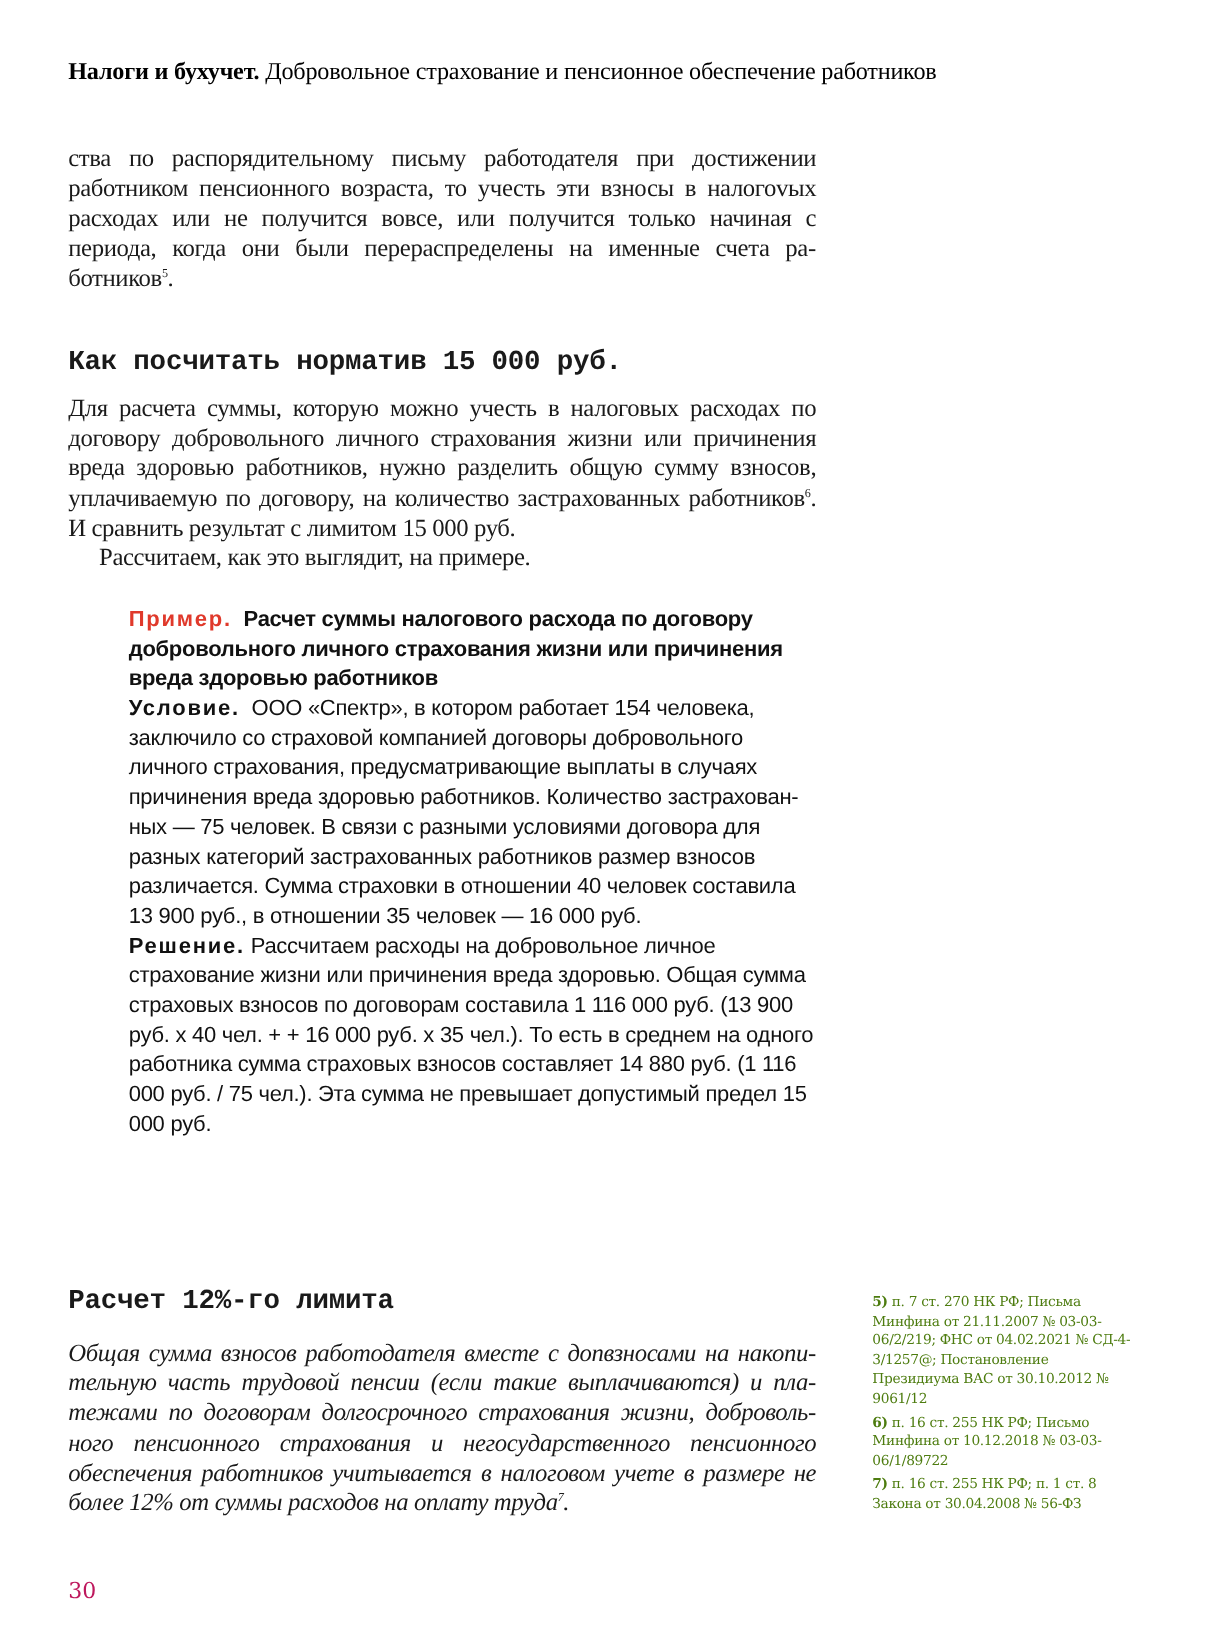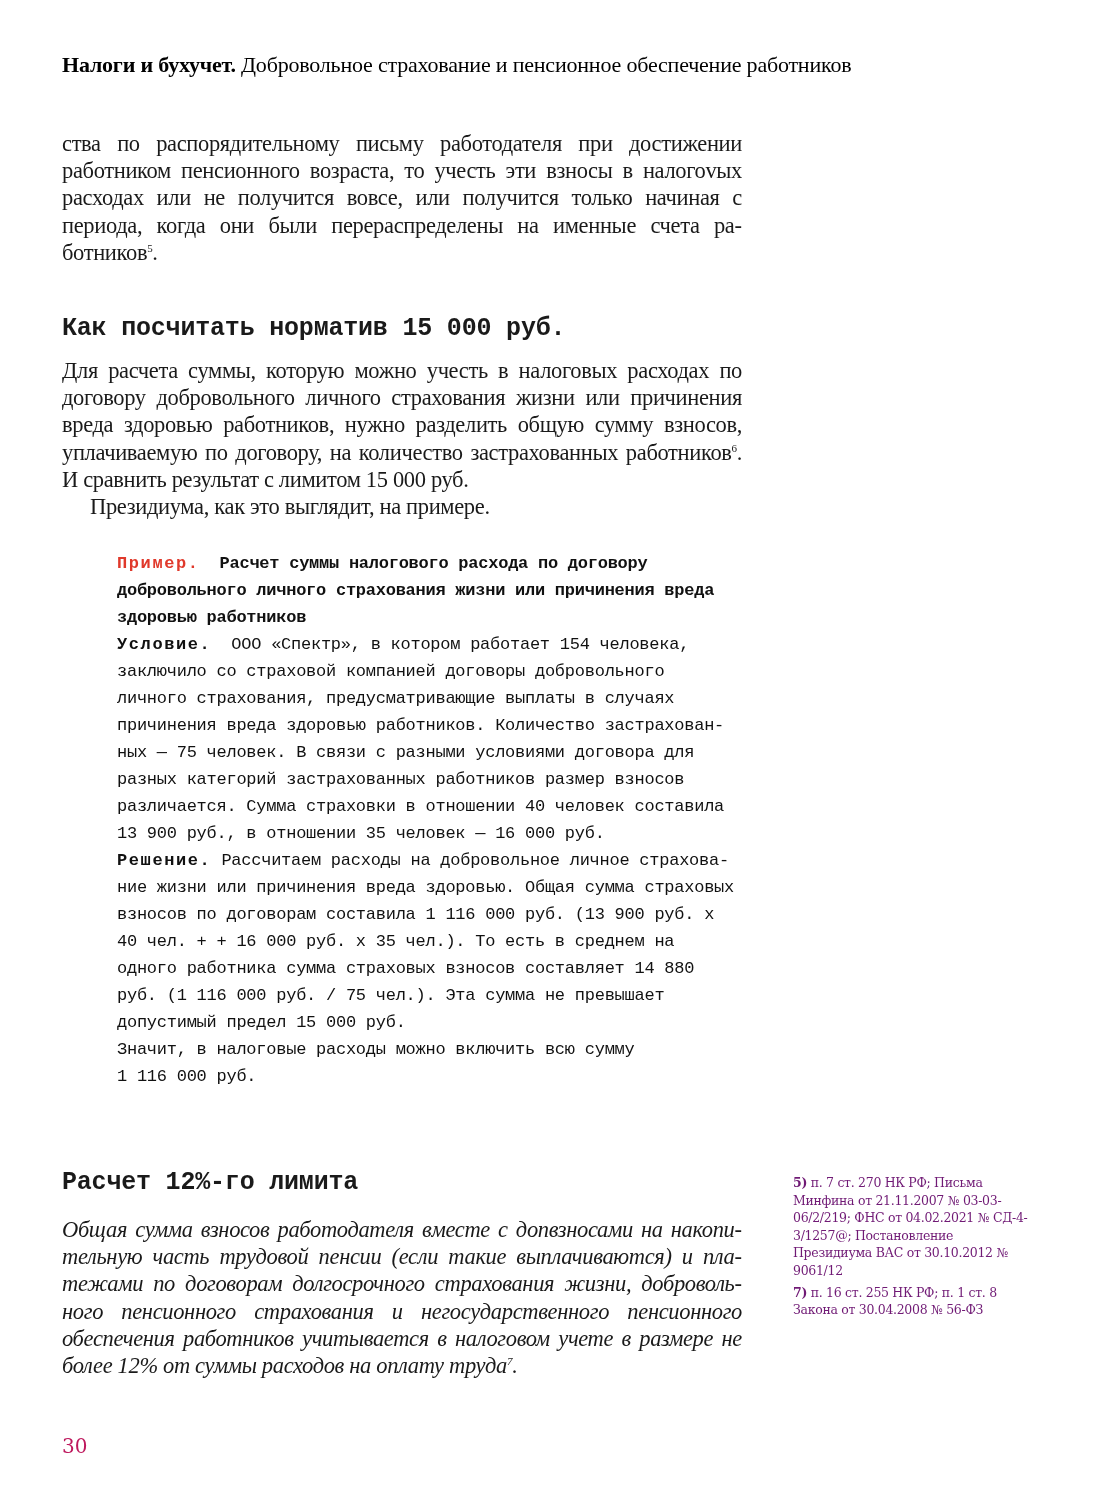--- a/index.html
+++ b/index.html
@@ -5,64 +5,64 @@
   html, body { margin: 0; padding: 0; background: #ffffff; }
   body { width: 1104px; height: 1500px; position: relative; overflow: hidden; color: #1a1a1a; }
   .running-head { position: absolute; left: 62px; top: 52px; font-family: "Liberation Serif", serif; font-size: 22px; color: #000000; white-space: nowrap; letter-spacing: -0.2px; }
   .running-head .rh-bold { font-weight: bold; }
   .main { position: absolute; left: 62px; top: 130px; width: 680px; font-family: "Liberation Serif", serif; }
   .para { font-size: 22.5px; line-height: 27.2px; margin: 0; text-align: justify; hyphens: manual; letter-spacing: -0.35px; }
   .para.indent { text-indent: 28px; }
   sup { font-size: 11px; vertical-align: super; line-height: 0; }
   h2 { font-family: Liberation Mono, monospace; font-weight: bold; font-size: 25px; margin: 0; letter-spacing: -0.2px; }
   .h-sec1 { margin-top: 48px; margin-bottom: 14px; }
-  .example { margin-left: 55px; margin-top: 30px; width: 625px; font-family: Liberation Mono, monospace; font-size: 17px; line-height: 27px; color: #111; letter-spacing: -0.25px; }
+  .example { margin-left: 55px; margin-top: 30px; width: 625px; font-family: Liberation Sans, sans-serif; font-size: 20px; line-height: 27px; color: #111; letter-spacing: -0.25px; }
   .example p { margin: 0; }
   .ex-title { font-weight: bold; }
   .ex-label-red { color: #e0392b; font-weight: bold; letter-spacing: 1.6px; }
   .ex-label { font-weight: bold; letter-spacing: 1.6px; }
   .ex-block { margin-top: 27px; }
   .h-sec2 { position: absolute; left: 62px; top: 1168px; }
   .sec2-body { position: absolute; left: 62px; top: 1216px; width: 680px; font-family: "Liberation Serif", serif; font-style: italic; }
-  .footnotes { position: absolute; left: 793px; top: 1174px; width: 240px; font-family: "DejaVu Serif", serif; font-size: 12.5px; line-height: 17.6px; color: #701a75; letter-spacing: -0.3px; }
+  .footnotes { position: absolute; left: 793px; top: 1174px; width: 240px; font-family: "DejaVu Serif", serif; font-size: 12.5px; line-height: 17.6px; color: #4d7c0f; letter-spacing: -0.3px; }
   .footnotes p { margin: 0 0 4px 0; }
   .fn-num { font-weight: bold; }
   .page-number { position: absolute; left: 62px; top: 1434px; font-family: "DejaVu Serif", serif; font-size: 20px; color: #be185d; }
 </style>
 </head>
 <body>
 
 <div class="running-head">
   <span class="rh-bold">Налоги и бухучет.</span>
   <span>Добровольное страхование и пенсионное обеспечение работников</span>
 </div>
 
 <div class="main">
   <p class="para"><span>ства по распорядительному письму работодателя при достижении работником пенсионного возраста, то учесть эти взносы в налого­vых расходах или не получится вовсе, или получится только начиная с периода, когда они были перераспределены на именные счета ра­ботников</span><sup>5</sup><span>.</span></p>
 
   <h2 class="h-sec1">Как посчитать норматив 15 000 руб.</h2>
 
   <p class="para"><span>Для расчета суммы, которую можно учесть в налоговых расходах по договору добровольного личного страхования жизни или причи­нения вреда здоровью работников, нужно разделить общую сумму взносов, уплачиваемую по договору, на количество застрахованных работников</span><sup>6</sup><span>. И сравнить результат с лимитом 15 000 руб.</span></p>
-  <p class="para indent">Президиума, как это выглядит, на примере.</p>
+  <p class="para indent">Рассчитаем, как это выглядит, на примере.</p>
 
   <div class="example">
     <p class="ex-title"><span class="ex-label-red">Пример.</span>&nbsp; <span>Расчет суммы налогового расхода по договору добровольного личного страхования жизни или причинения вреда здоровью работников</span></p>
 
     <p class="ex-block"><span class="ex-label">Условие.</span>&nbsp; <span>ООО «Спектр», в котором работает 154 человека, заключило со страховой компанией договоры добровольного личного страхования, предусматривающие выплаты в случаях причинения вреда здоровью работников. Количество застрахован­ных — 75 человек. В связи с разными условиями договора для разных категорий застрахованных работников размер взносов различается. Сумма страховки в отношении 40 человек составила 13 900 руб., в отношении 35 человек — 16 000 руб.</span></p>
 
     <p class="ex-block"><span class="ex-label">Решение.</span> <span>Рассчитаем расходы на добровольное личное страхова­ние жизни или причинения вреда здоровью. Общая сумма страховых взносов по договорам составила 1 116 000 руб. (13 900 руб. х 40 чел. + + 16 000 руб. х 35 чел.). То есть в среднем на одного работника сумма страховых взносов составляет 14 880 руб. (1 116 000 руб. / 75 чел.). Эта сумма не превышает допустимый предел 15 000 руб.</span></p>
 
-    <p class="ex-block" style="width:530px">Значит, в налоговые расходы можно включить всю сумму 1 116 000 руб.</p>
   </div>
 </div>
 
 <h2 class="h-sec2">Расчет 12%-го лимита</h2>
 
 <div class="sec2-body">
   <p class="para"><span>Общая сумма взносов работодателя вместе с допвзносами на накопи­тельную часть трудовой пенсии (если такие выплачиваются) и пла­тежами по договорам долгосрочного страхования жизни, доброволь­ного пенсионного страхования и негосударственного пенсионного обеспечения работников учитывается в налоговом учете в размере не более 12% от суммы расходов на оплату труда</span><sup>7</sup><span>.</span></p>
 </div>
 
 <div class="footnotes">
   <p><span class="fn-num">5)</span> <span>п. 7 ст. 270 НК РФ; Письма Минфина от 21.11.2007 № 03-03-06/2/219; ФНС от 04.02.2021 № СД-4-3/1257@; Постановление Президиума ВАС от 30.10.2012 № 9061/12</span></p>
+  <p><span class="fn-num">6)</span> <span>п. 16 ст. 255 НК РФ; Письмо Минфина от 10.12.2018 № 03-03-06/1/89722</span></p>
   <p><span class="fn-num">7)</span> <span>п. 16 ст. 255 НК РФ; п. 1 ст. 8 Закона от 30.04.2008 № 56-ФЗ</span></p>
 </div>
 
 <div class="page-number">30</div>
 
 </body></html>

